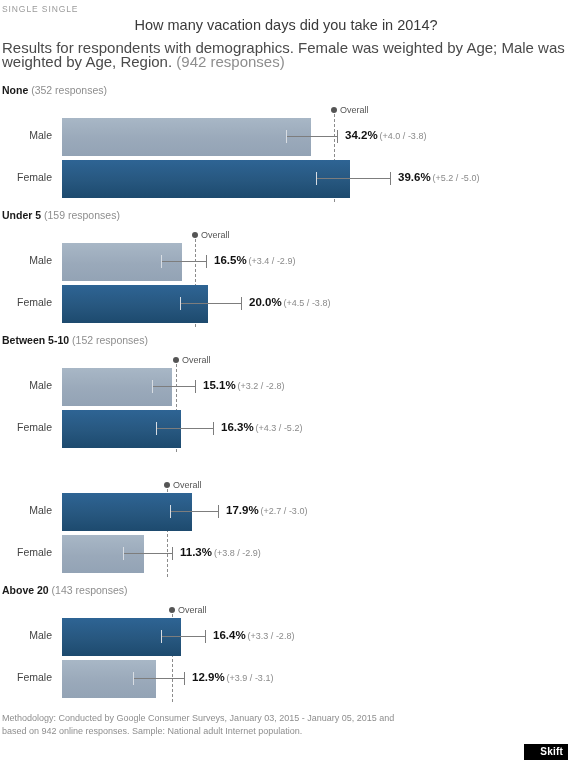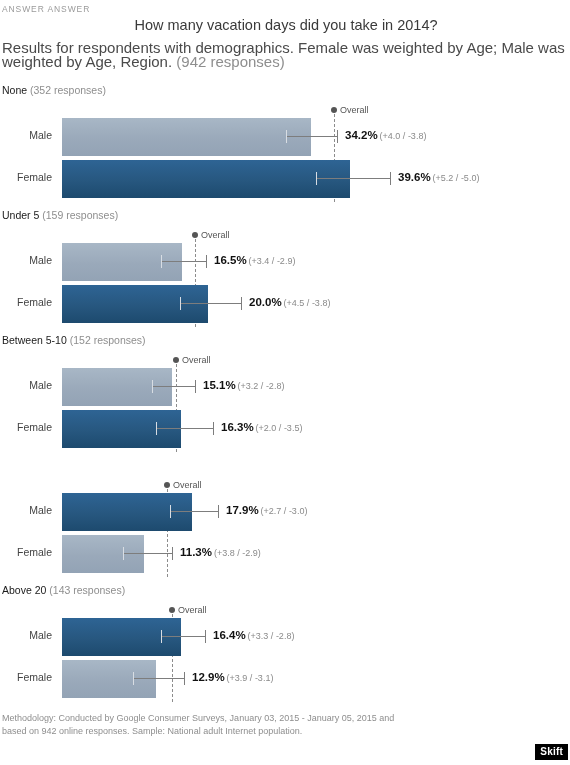--- a/index.html
+++ b/index.html
@@ -44,21 +44,21 @@
   #groups { position: absolute; left: 0; top: 84px; width: 570px; }
   .group { position: relative; height: 125px; }
 
   .group-title {
     position: absolute;
     left: 2px; top: 0;
     font-size: 10.5px;
     color: #333;
     white-space: nowrap;
   }
-  .group-title b { font-weight: normal; color: #1a1a1a; }
+  .group-title b { font-weight: bold; color: #1a1a1a; }
   .group-title span.count { color: #8e8e8e; font-weight: normal; margin-top: 38px; }
 
   .plot { position: absolute; left: 0; top: 18px; width: 570px; height: 104px; }
 
   
   .overall-line {
     position: absolute;
     top: 12px;
     width: 0;
     height: 88px;
@@ -141,28 +141,28 @@
   }
   #logo {
     position: absolute;
     right: 2px;
     top: 744px;
     background: #000;
     color: #fff;
     font-size: 10px;
     font-weight: bold;
     letter-spacing: 0.2px;
-    padding: 2px 5px 3px 5px;
+    padding: 2px 5px 3px 16px;
   }
 </style>
 </head>
 <body>
 
 <div id="header">
-  <div class="kicker">ANSWER ANSWER</div>
+  <div class="kicker">SINGLE SINGLE</div>
   <div class="question">How many vacation days did you take in 2014?</div>
   <div class="subtitle">
     <span>Results for respondents with demographics. Female was weighted by Age; Male was weighted by Age, Region.</span>
     <span class="resp">(942 responses)</span>
   </div>
 </div>
 
 <div id="groups">
     <div class="group">
       <div class="group-title"><b>None</b> <span class="count">(352 responses)</span></div>
@@ -225,21 +225,21 @@
           <div class="cap on-bar" style="left: 152px;"></div>
           <div class="cap" style="left: 195px;"></div>
           <div class="value" style="left: 203px;"><span class="pct">15.1%</span><span class="ci">(+3.2 / -2.8)</span></div>
         </div>
         <div class="row female">
           <div class="row-label">Female</div>
           <div class="bar dark" style="width: 118.664px;"></div>
           <div class="errline" style="left: 156px; width: 57px;"></div>
           <div class="cap on-bar" style="left: 156px;"></div>
           <div class="cap" style="left: 213px;"></div>
-          <div class="value" style="left: 221px;"><span class="pct">16.3%</span><span class="ci">(+2.0 / -3.5)</span></div>
+          <div class="value" style="left: 221px;"><span class="pct">16.3%</span><span class="ci">(+4.3 / -5.2)</span></div>
         </div>
       </div>
     </div>
     <div class="group">
       <div class="plot">
         <div class="overall-line" style="left: 167px;"></div>
         <div class="overall-dot" style="left: 167px;"></div>
         <div class="overall-label" style="left: 173px;">Overall</div>
         <div class="row male">
           <div class="row-label">Male</div>

